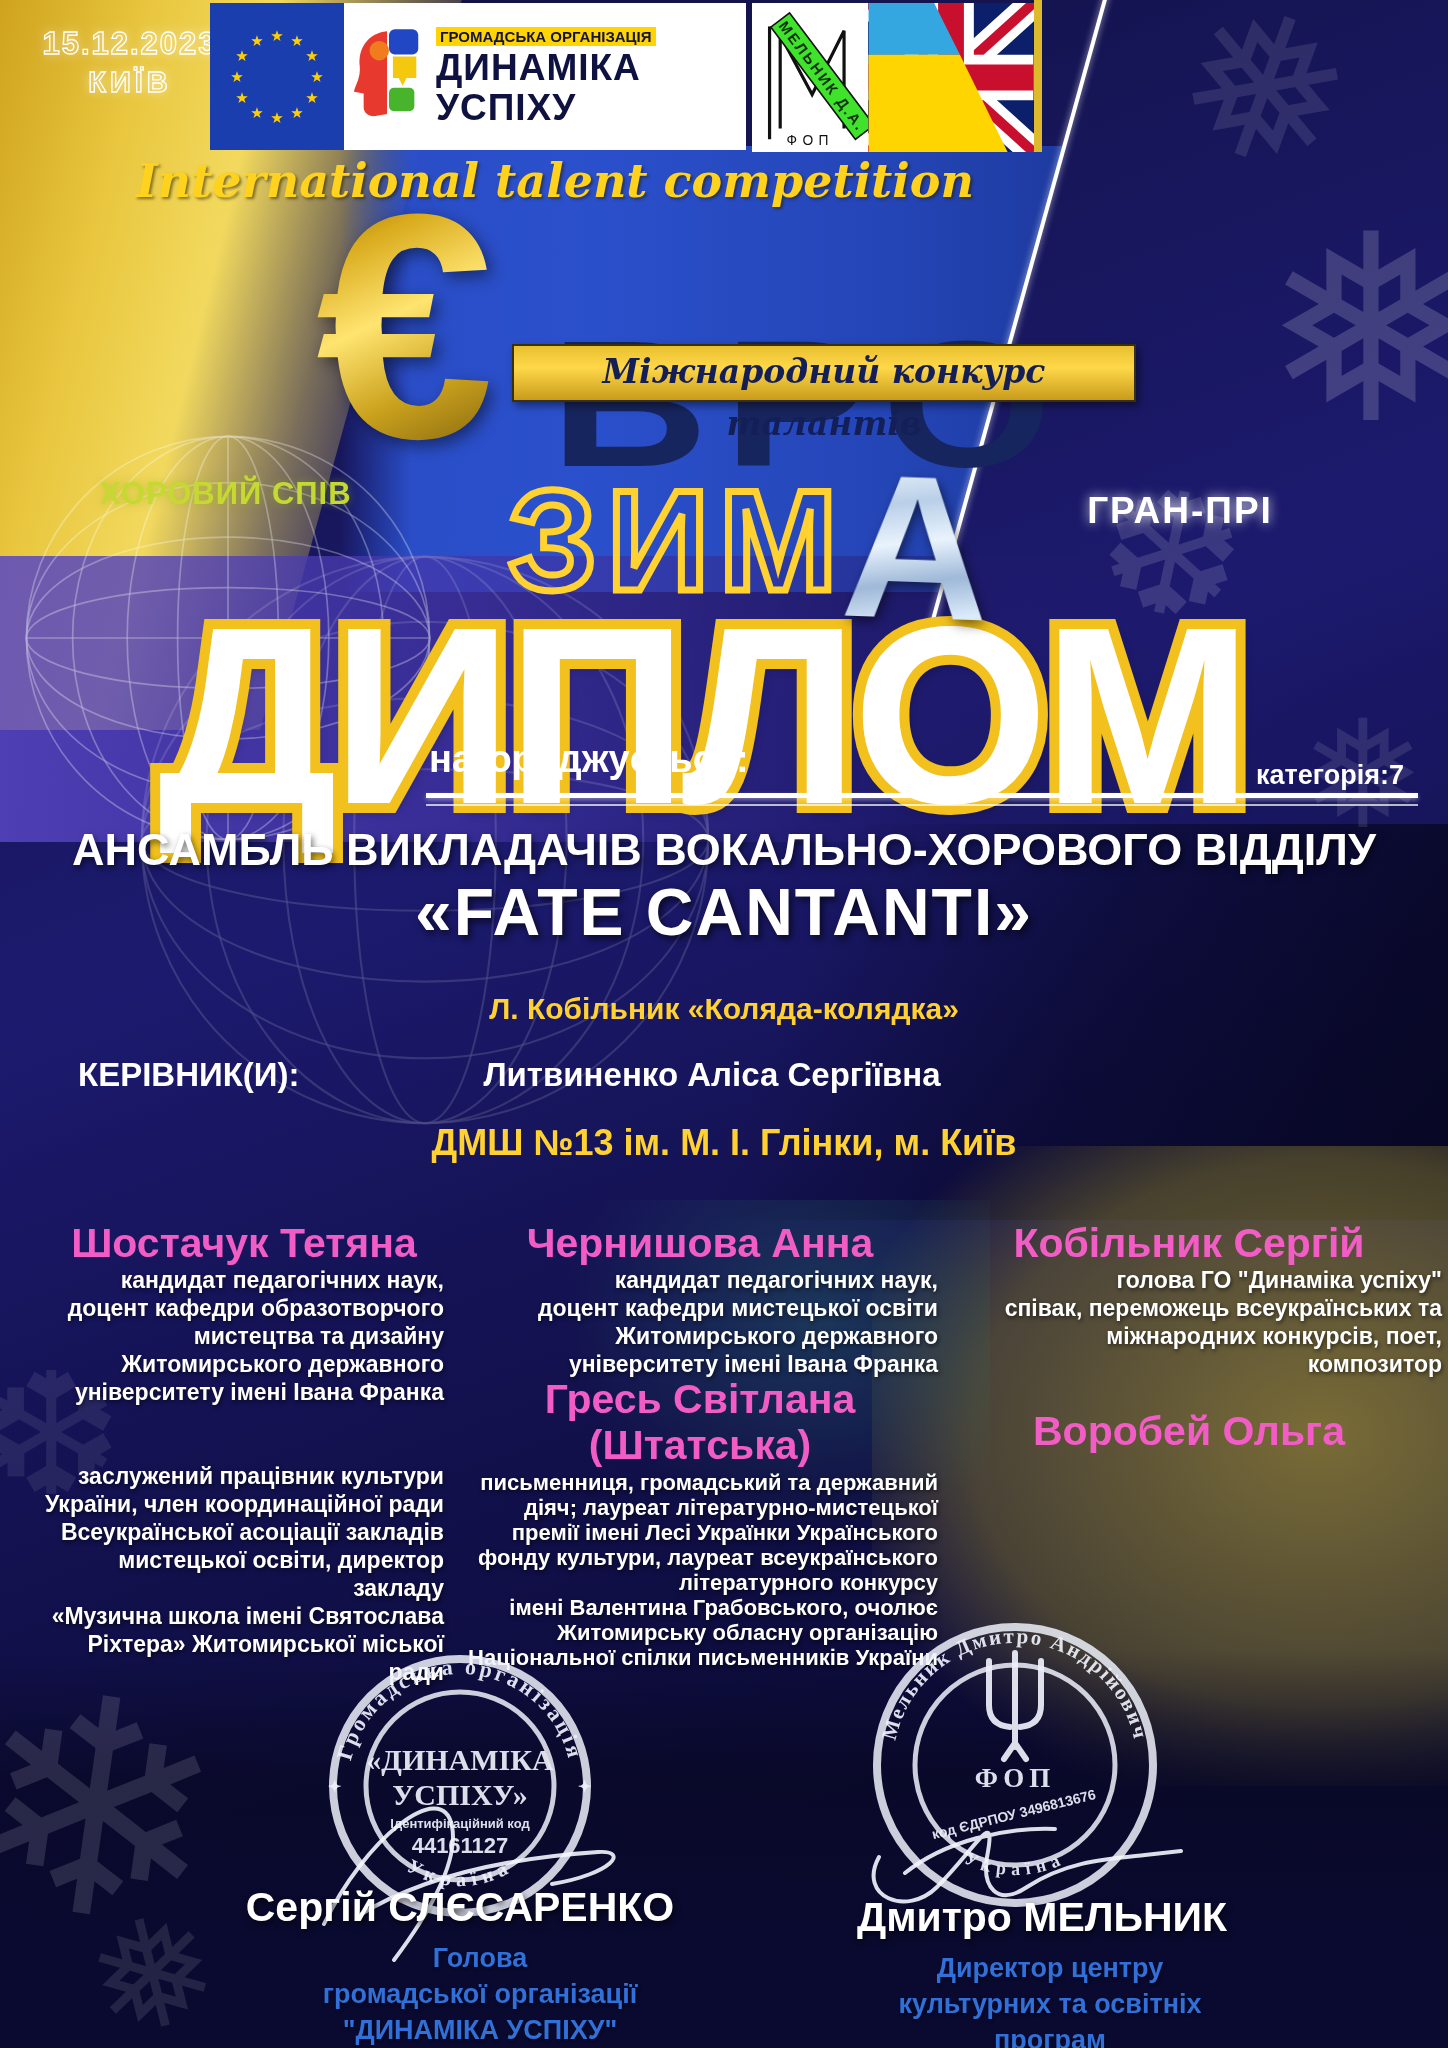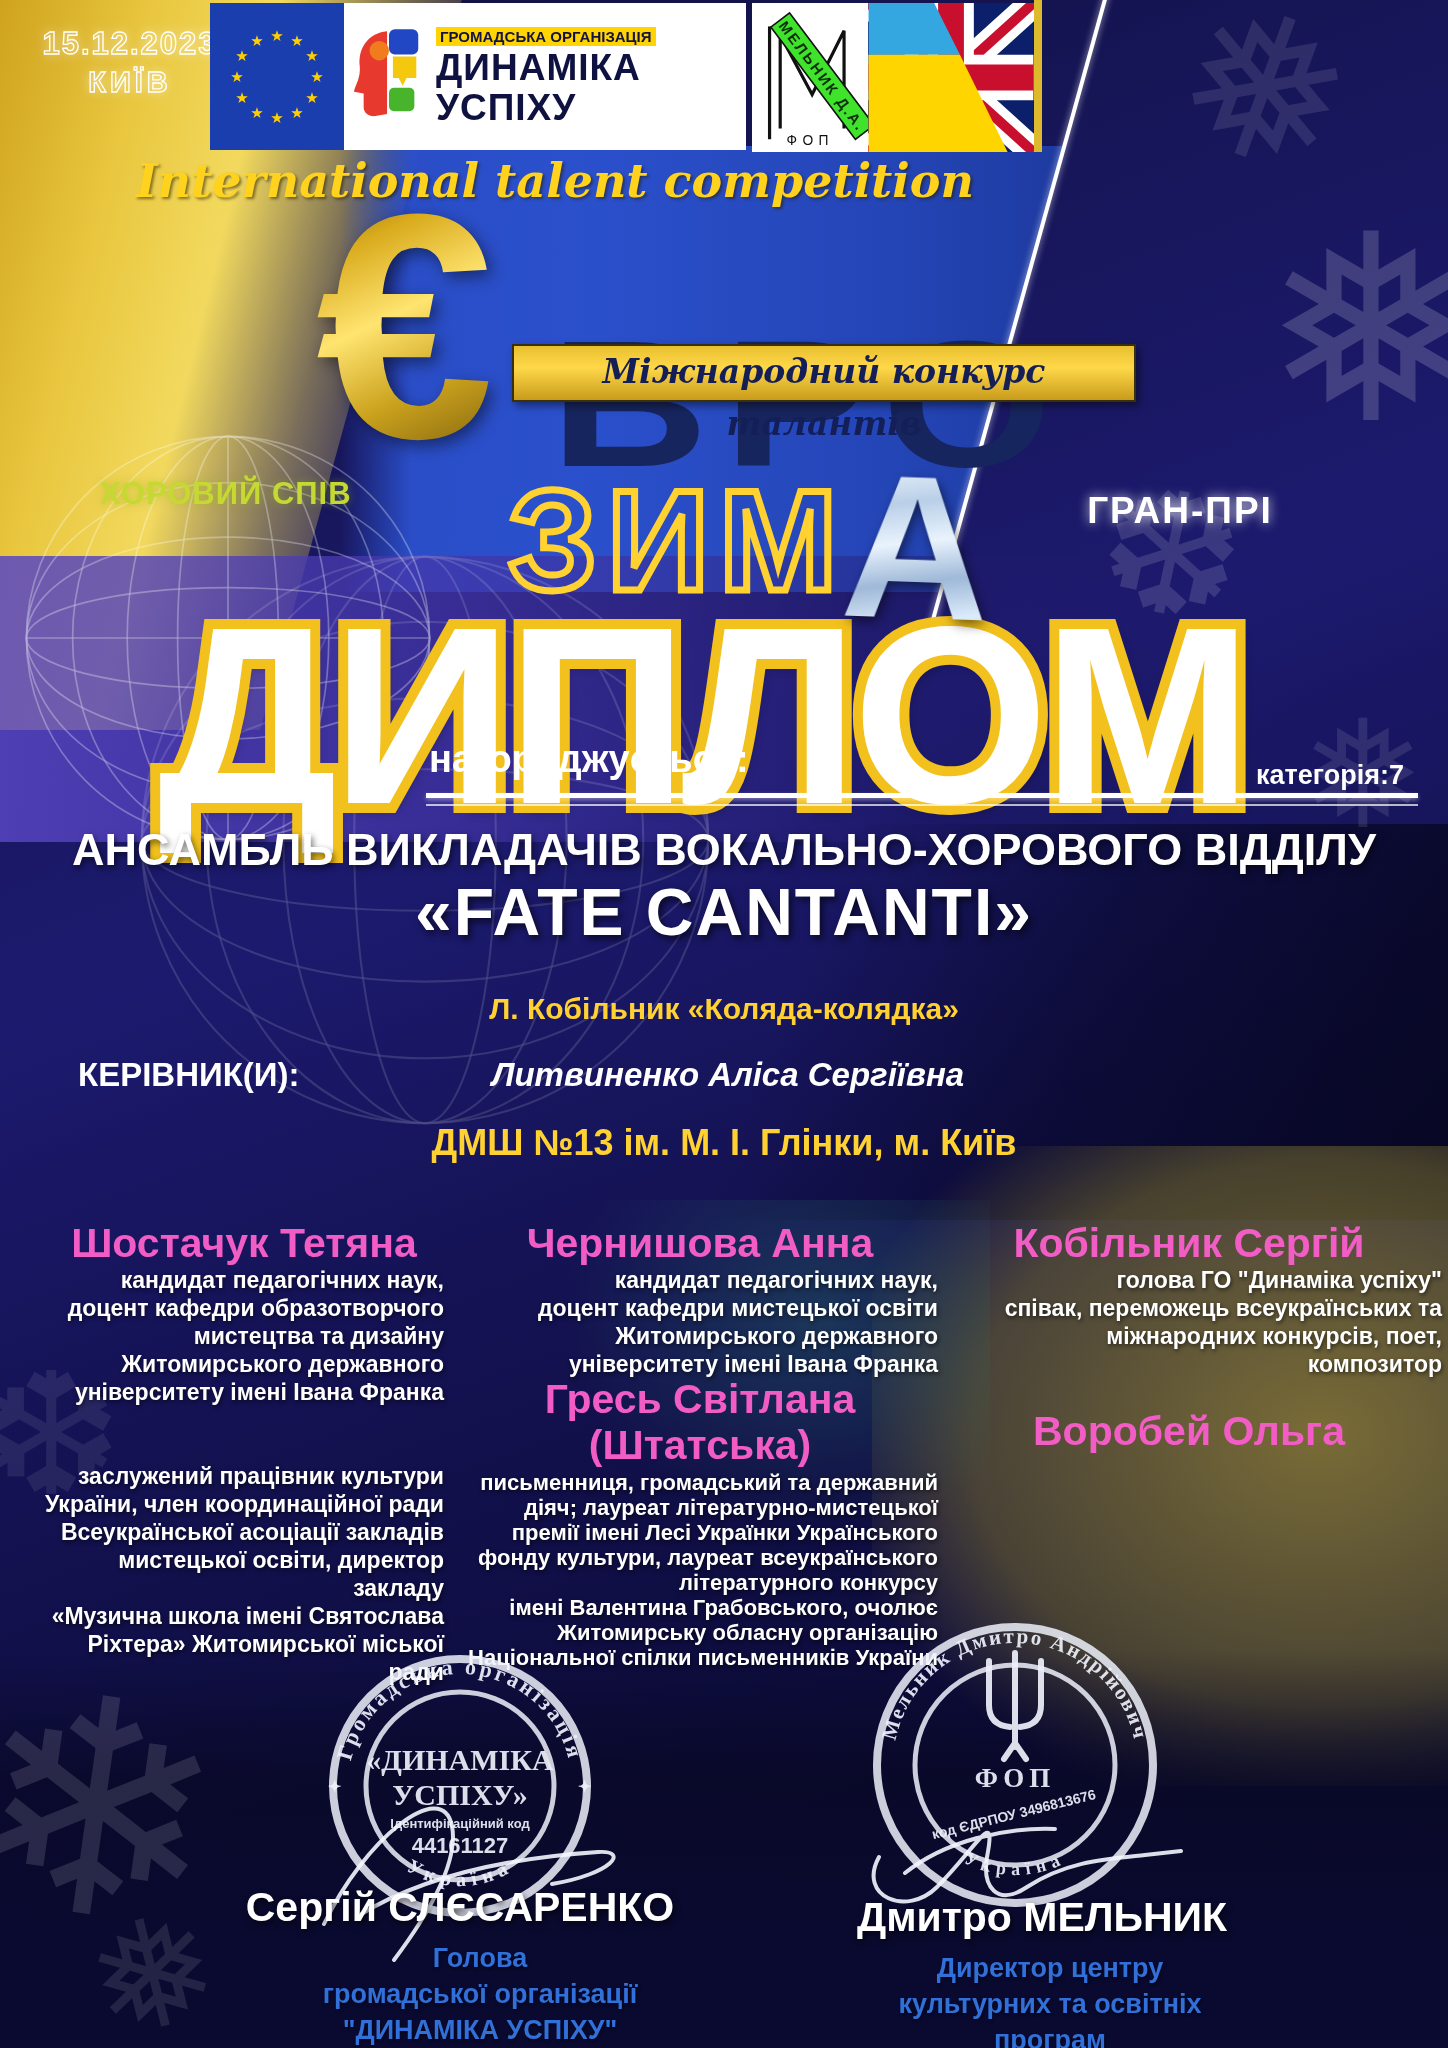--- a/index.html
+++ b/index.html
@@ -92,21 +92,21 @@
   .uline1{left:426px;top:793px;width:992px;height:5px;background:#fff;z-index:6;box-shadow:0 2px 4px rgba(255,255,255,.4);}
   .uline2{left:426px;top:804px;width:992px;height:2px;background:rgba(255,255,255,.7);z-index:6;}
 
   
   .ensemble{left:0;top:824px;width:1448px;z-index:5;font-size:45px;font-weight:800;color:#fff;
     text-shadow:2px 3px 6px rgba(0,0,0,.55);}
   .fate{left:0;top:874px;width:1448px;z-index:5;font-size:66px;font-weight:800;letter-spacing:2px;color:#fff;
     text-shadow:3px 4px 7px rgba(0,0,0,.6);}
   .piece{left:0;top:992px;width:1448px;z-index:5;font-size:30px;font-weight:700;color:#ffd231;}
   .leader-label{left:78px;top:1056px;z-index:5;font-size:33px;font-weight:700;color:#fff;}
-  .leader-name{left:428px;top:1056px;width:600px;z-index:5;font-size:33px;font-weight:700;color:#fff;font-style:italic;}
+  .leader-name{left:412px;top:1056px;width:600px;z-index:5;font-size:33px;font-weight:700;color:#fff;}
   .school{left:0;top:1122px;width:1448px;z-index:5;font-size:36px;font-weight:700;color:#ffd231;}
 
   
   .jname{position:absolute;z-index:5;font-size:41px;font-weight:800;color:#f25cc5;text-align:center;line-height:46px;}
   .jdesc{position:absolute;z-index:5;font-size:23px;line-height:28px;font-weight:700;color:#fff;text-align:right;white-space:pre-line;
     text-shadow:1px 2px 4px rgba(0,0,0,.6);}
   .c1{left:44px;width:400px;}   .c2{left:462px;width:476px;}   .c3{left:936px;width:506px;}
   .n11{top:1220px;} .d11{top:1266px;}
   .n12{top:1416px;} .d12{top:1462px;}
   .n21{top:1220px;} .d21{top:1266px;}

